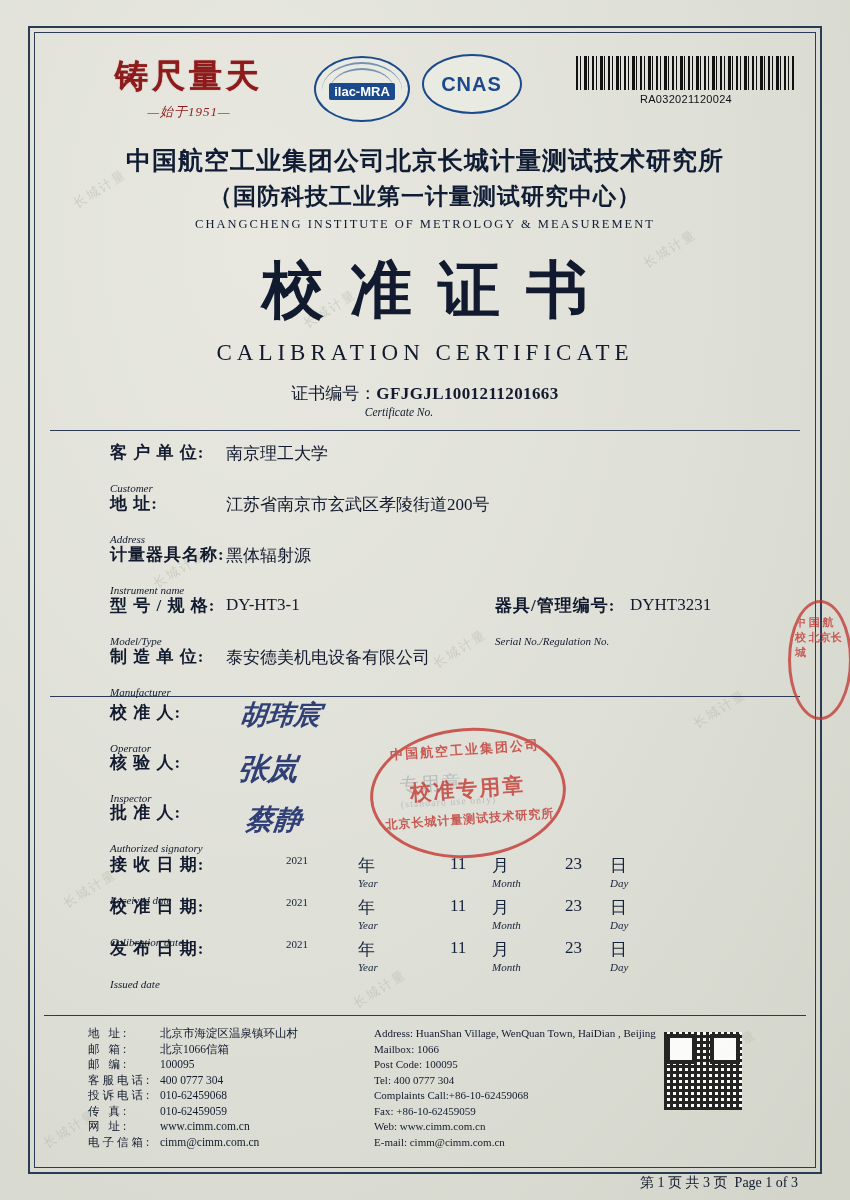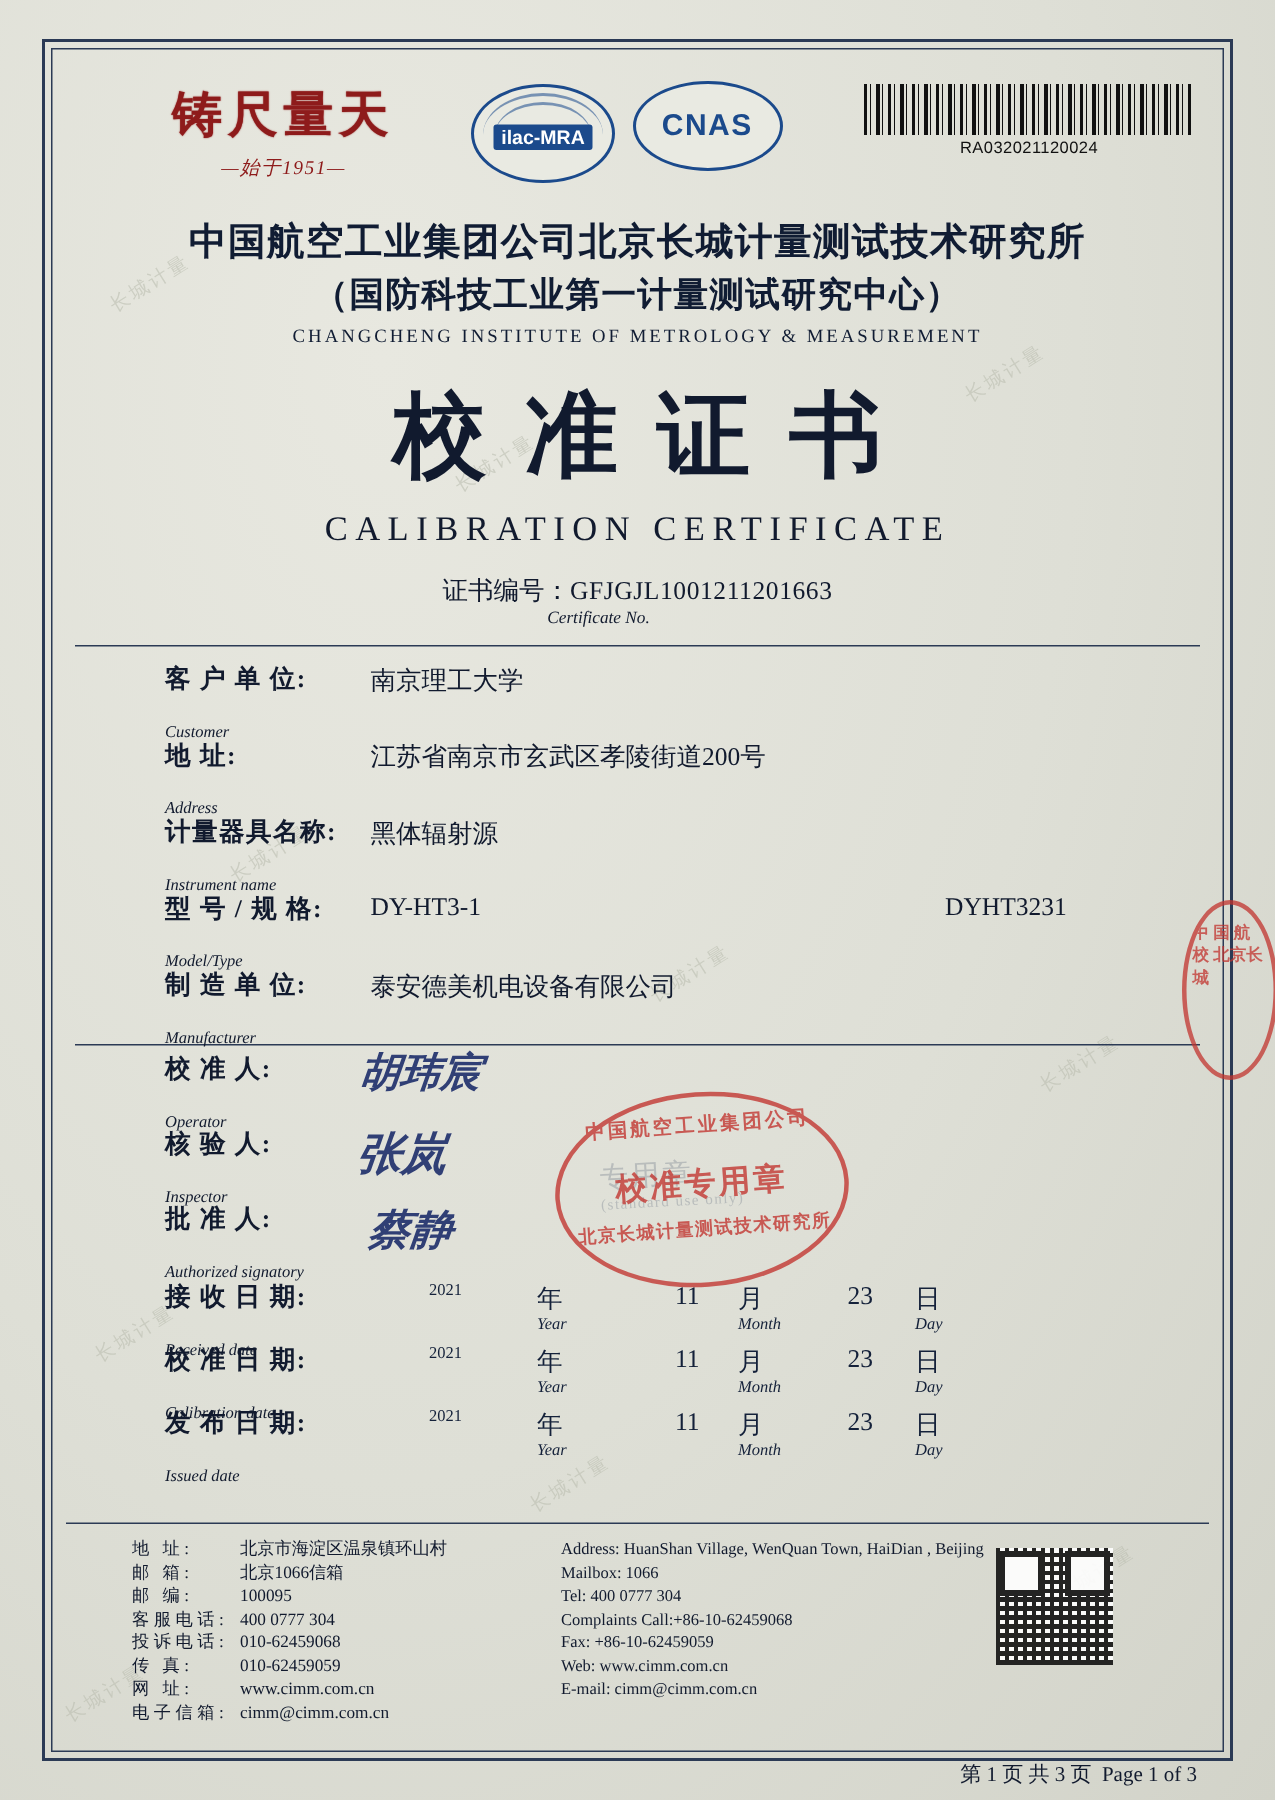--- a/index.html
+++ b/index.html
@@ -129,21 +129,21 @@
     text-align:center;margin-top:8px;
     font-size:23px;letter-spacing:5px;color:#111a2e;
     font-family:"Liberation Serif", serif;
   }
 
   
   .certno{
     text-align:center;margin-top:16px;
     font-size:17px;color:#111a2e;
   }
-  .certno .val{font-weight:normal;letter-spacing:.4px;}
+  .certno .val{font-weight:bold;letter-spacing:.4px;}
   .certno-en{
     text-align:center;font-size:11.5px;font-style:italic;color:#111a2e;
     margin-top:1px;margin-left:-52px;
   }
 
   .hr{
     border:0;border-top:1px solid #2b3a55;margin:12px 6px 0 6px;
   }
 
   
@@ -152,21 +152,21 @@
   .lab-cn{
     font-size:17px;font-weight:bold;letter-spacing:1px;color:#111a2e;display:inline-block;
   }
   .lab-en{
     font-size:11px;font-style:italic;color:#111a2e;margin-top:18px;
   }
   .val{
     font-size:17px;color:#111a2e;
   }
   .frow .left{position:absolute;left:0;top:0;}
-  .frow .value{position:absolute;left:137px;top:1px;text-align:center;}
+  .frow .value{position:absolute;left:116px;top:1px;text-align:center;}
   .frow .mid-label{position:absolute;left:385px;top:0;}
   .frow .mid-value{position:absolute;left:520px;top:1px;}
 
   
   .signs{margin-top:4px;padding-left:66px;}
   .srow{position:relative;height:50px;}
   .srow .left{position:absolute;left:0;top:0;}
   .sig{
     position:absolute;left:130px;top:-4px;
     font-family:"Liberation Serif", serif;
@@ -358,20 +358,24 @@
         </div>
         <div class="value val">黑体辐射源</div>
       </div>
 
       <div class="frow">
         <div class="left">
           <div class="lab-cn">型 号 / 规 格:</div>
           <div class="lab-en">Model/Type</div>
         </div>
         <div class="value val">DY-HT3-1</div>
+        <div class="mid-label">
+          <div class="lab-cn">器具/管理编号:</div>
+          <div class="lab-en">Serial No./Regulation No.</div>
+        </div>
         <div class="mid-value val">DYHT3231</div>
       </div>
 
       <div class="frow">
         <div class="left">
           <div class="lab-cn">制 造 单 位:</div>
           <div class="lab-en">Manufacturer</div>
         </div>
         <div class="value val">泰安德美机电设备有限公司</div>
       </div>
@@ -482,20 +486,21 @@
         <div><span class="k">客服电话:</span><span>400 0777 304</span></div>
         <div><span class="k">投诉电话:</span><span>010-62459068</span></div>
         <div><span class="k">传      真:</span><span>010-62459059</span></div>
         <div><span class="k">网      址:</span><span>www.cimm.com.cn</span></div>
         <div><span class="k">电子信箱:</span><span>cimm@cimm.com.cn</span></div>
       </div>
 
       <div class="fcol-en">
         <div>Address:  HuanShan Village, WenQuan Town, HaiDian , Beijing</div>
         <div>Mailbox: 1066</div>
+        <div>Post Code: 100095</div>
         <div>Tel: 400 0777 304</div>
         <div>Complaints Call:+86-10-62459068</div>
         <div>Fax:  +86-10-62459059</div>
         <div>Web:  www.cimm.com.cn</div>
         <div>E-mail:  cimm@cimm.com.cn</div>
       </div>
 
       <div class="qr"></div>
     </div>
   </div>

